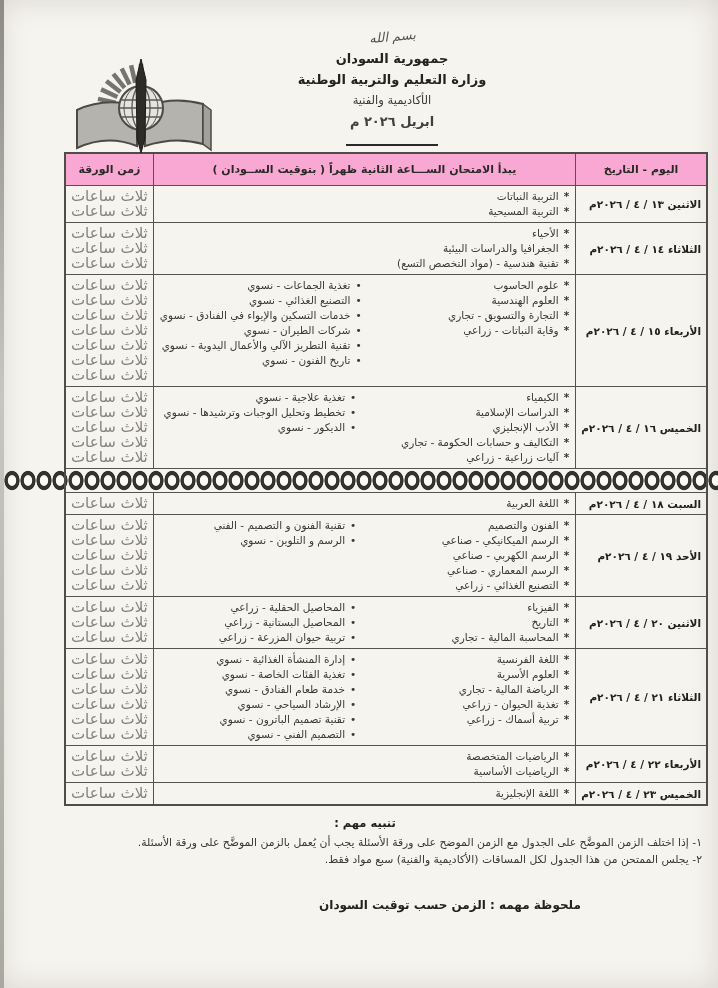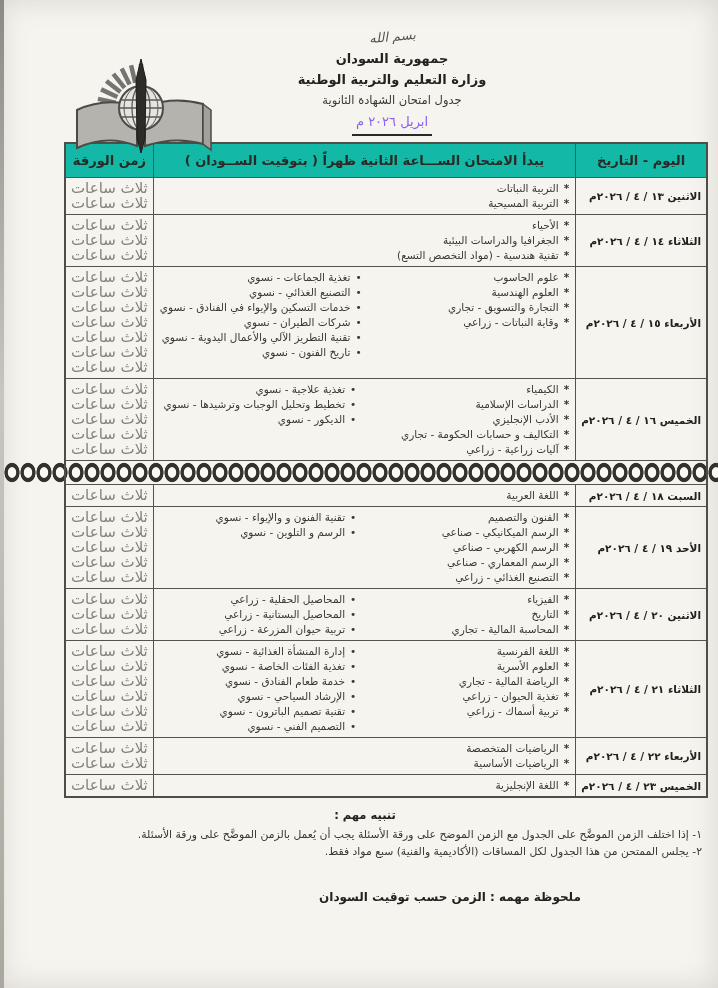--- a/index.html
+++ b/index.html
@@ -8,28 +8,28 @@
         box-shadow:inset 0 0 28px rgba(110,104,92,.22);overflow:hidden;color:#33312e;}
   .page::before{content:"";position:absolute;left:0;top:0;bottom:0;width:4px;
         background:linear-gradient(180deg,#8d8a84,#c9c6bf 40%,#aaa79f);}
   
   .hdr{position:relative;padding-top:26px;}
   .hdr-text{width:250px;margin:0 auto;transform:translateX(33px);text-align:center;}
   .callig{font-size:13px;color:#54524d;font-style:italic;letter-spacing:-1px;
         transform:rotate(-5deg);display:inline-block;margin-bottom:4px;}
   .h-bold{font-weight:bold;font-size:13px;color:#242320;line-height:21px;}
   .h-light{font-size:11.5px;letter-spacing:2.5px;color:#3a3833;line-height:21px;}
-  .h-month{font-weight:normal;font-size:13px;color:#8b5cf6;line-height:22px;display:inline-block;
-        border-bottom:2.5px solid #2a2927;padding:0 4px 1px;}
+  .h-month{font-weight:bold;font-size:13px;color:#404040;line-height:22px;display:inline-block;
+        border-bottom:2.5px solid #2a2927;padding:0 4px 11px;}
   .logo{position:absolute;top:54px;left:63px;width:152px;height:110px;}
   
   table.sched{border-collapse:collapse;width:644px;margin:6px 10px 0 auto;
         border:2px solid #4f4d48;}
   .sched th,.sched td{border:1px solid #55534e;}
-  .sched th{font-size:13px;font-weight:bold;color:#2a2925;padding:9px 0;background:#14b8a6;}
+  .sched th{font-size:11px;font-weight:bold;color:#2a2925;padding:9px 0;background:#f9a8d4;}
   th.col-date{width:128px;}
   th.col-dur{width:78px;}
   td.c-date{vertical-align:middle;text-align:right;font-weight:bold;font-size:10.5px;
         color:#22211e;padding:2px 5px;white-space:nowrap;}
   td.c-sub{vertical-align:top;padding:3px 6px;}
   td.c-dur{vertical-align:top;padding:3px 5px;font-size:15px;color:#85827a;}
   td.c-dur div{line-height:15px;white-space:nowrap;}
   .sub-wrap{display:flex;}
   ul.slist{list-style:none;margin:0;padding:0;font-size:10.5px;color:#3a3833;}
   ul.slist li{line-height:15px;white-space:nowrap;}
@@ -75,21 +75,21 @@
       <ellipse cx="78" cy="54" rx="17" ry="22" fill="none" stroke="#5b5955" stroke-width="1"></ellipse>
       <line x1="57" y1="46" x2="99" y2="46" stroke="#5b5955" stroke-width="1.3"></line>
       <line x1="56" y1="54" x2="100" y2="54" stroke="#5b5955" stroke-width="1.3"></line>
       <line x1="58" y1="63" x2="98" y2="63" stroke="#5b5955" stroke-width="1.3"></line>
       <path d="M78,5 L83,26 L82,84 L78,99 L74,84 L73,26 Z" fill="#2d2c29" stroke="#1d1c1a" stroke-width="1"></path>
     </svg>
     <div class="hdr-text">
       <span class="callig">بسم الله</span>
       <div class="h-bold">جمهورية السودان</div>
       <div class="h-bold">وزارة التعليم والتربية الوطنية</div>
-      <div class="h-light">جدول امتحان الشهادة الثانوية</div>
+      <div class="h-light">الأكاديمية والفنية</div>
       <div><span class="h-month">ابريل ٢٠٢٦ م</span></div>
     </div>
   </div>
 
   <table class="sched">
     <thead>
       <tr>
         <th class="col-date">اليوم - التاريخ</th>
         <th class="col-sub">يبدأ الامتحان الســـاعة الثانية ظهراً ( بتوقيت الســودان )</th>
         <th class="col-dur">زمن الورقة</th>
@@ -210,21 +210,21 @@
     <td class="c-sub">
       <div class="sub-wrap">
         <ul class="slist main-list">
                 <li>الفنون والتصميم</li>
                 <li>الرسم الميكانيكي - صناعي</li>
                 <li>الرسم الكهربي - صناعي</li>
                 <li>الرسم المعماري - صناعي</li>
                 <li>التصنيع الغذائي - زراعي</li>
               </ul>
         <ul class="slist women-list">
-                <li>تقنية الفنون و والإيواء - نسوي</li>
+                <li>تقنية الفنون و التصميم - الفني</li>
                 <li>الرسم و التلوين - نسوي</li>
               </ul>
       </div>
     </td>
     <td class="c-dur">
             <div>ثلاث ساعات</div>
             <div>ثلاث ساعات</div>
             <div>ثلاث ساعات</div>
             <div>ثلاث ساعات</div>
             <div>ثلاث ساعات</div>

